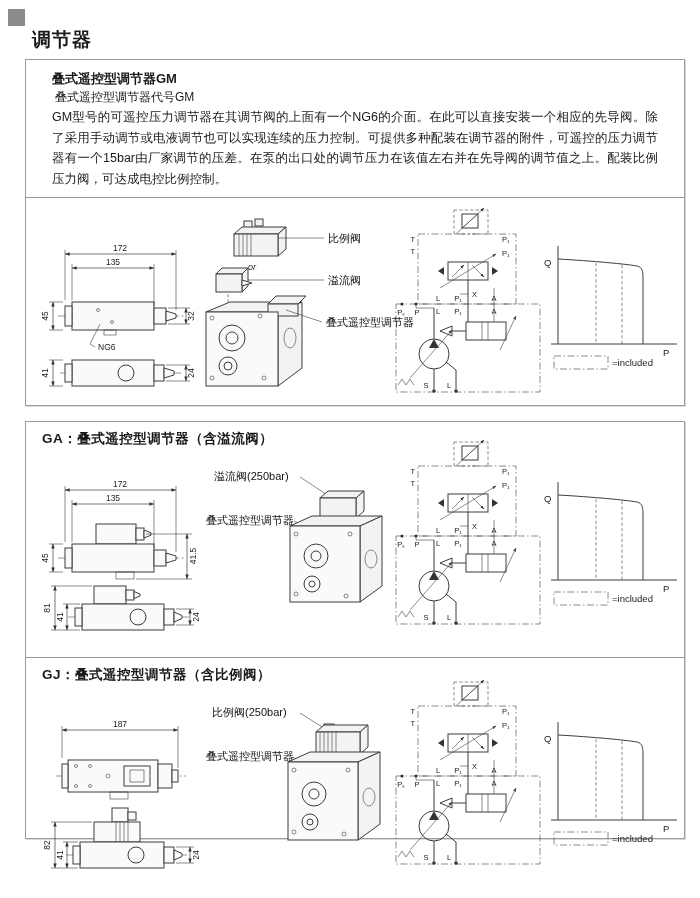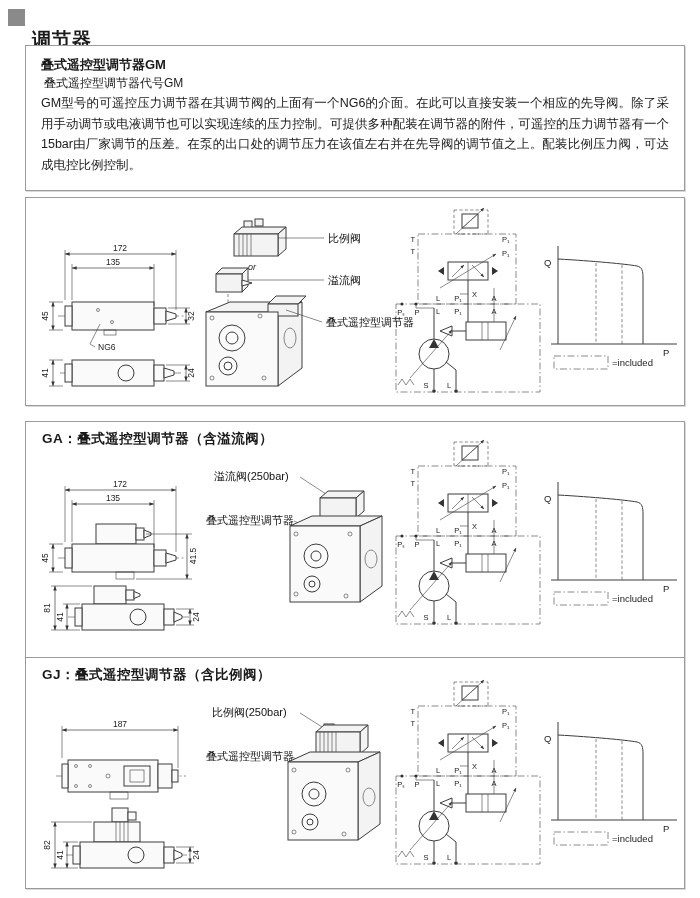--- a/index.html
+++ b/index.html
@@ -2,27 +2,27 @@
 <html><head>
 <meta charset="utf-8">
 <style>
   html,body{margin:0;padding:0;background:#fff;}
   #page{position:relative;width:700px;height:898px;background:#fff;overflow:hidden;
         font-family:"Liberation Sans","DejaVu Sans",sans-serif;color:#1a1a1a;}
   .hdr-square{position:absolute;left:8px;top:9px;width:17px;height:17px;background:#8a8a8a;}
   .hdr-title{position:absolute;left:32px;top:3px;font-size:19px;font-weight:bold;letter-spacing:1px;margin-top:24px;}
   .box{position:absolute;left:25px;width:660px;background:#fff;border:1px solid #9b9b9b;
        box-shadow:1px 1px 0 #d9d9d9;box-sizing:border-box;}
-  #intro-box{top:45px;height:146px;padding:9px 15px;}
+  #intro-box{top:59px;height:146px;padding:9px 26px;}
   .intro-h{font-size:13px;font-weight:bold;line-height:19px;}
   .intro-sub{font-size:12px;line-height:19px;padding-left:3px;}
   .intro-body{font-size:12.5px;line-height:20.5px;text-align:justify;}
   #gm-box{top:197px;height:209px;}
   #ga-box{top:421px;height:252px;}
-  #gj-box{top:657px;height:232px;}
+  #gj-box{top:657px;height:182px;}
   .sec-title{position:absolute;left:16px;top:8px;font-size:13.5px;font-weight:bold;letter-spacing:.5px;}
   svg{position:absolute;overflow:visible;}
   .ln{stroke:#3c3c3c;fill:none;stroke-width:1;}
   .lt{stroke:#3c3c3c;fill:none;stroke-width:.6;}
   .dim{stroke:#3c3c3c;fill:none;stroke-width:.7;}
   .cl{stroke:#3c3c3c;fill:none;stroke-width:.55;stroke-dasharray:9 2.5 2 2.5;}
   .dsh{stroke-dasharray:3.2 2.2;}
   .ddot{stroke-dasharray:7 2.5 1.5 2.5;}
   .fg{fill:#f3f3f3;stroke:#3c3c3c;stroke-width:1;}
   .fgl{fill:#fafafa;stroke:#3c3c3c;stroke-width:1;}

